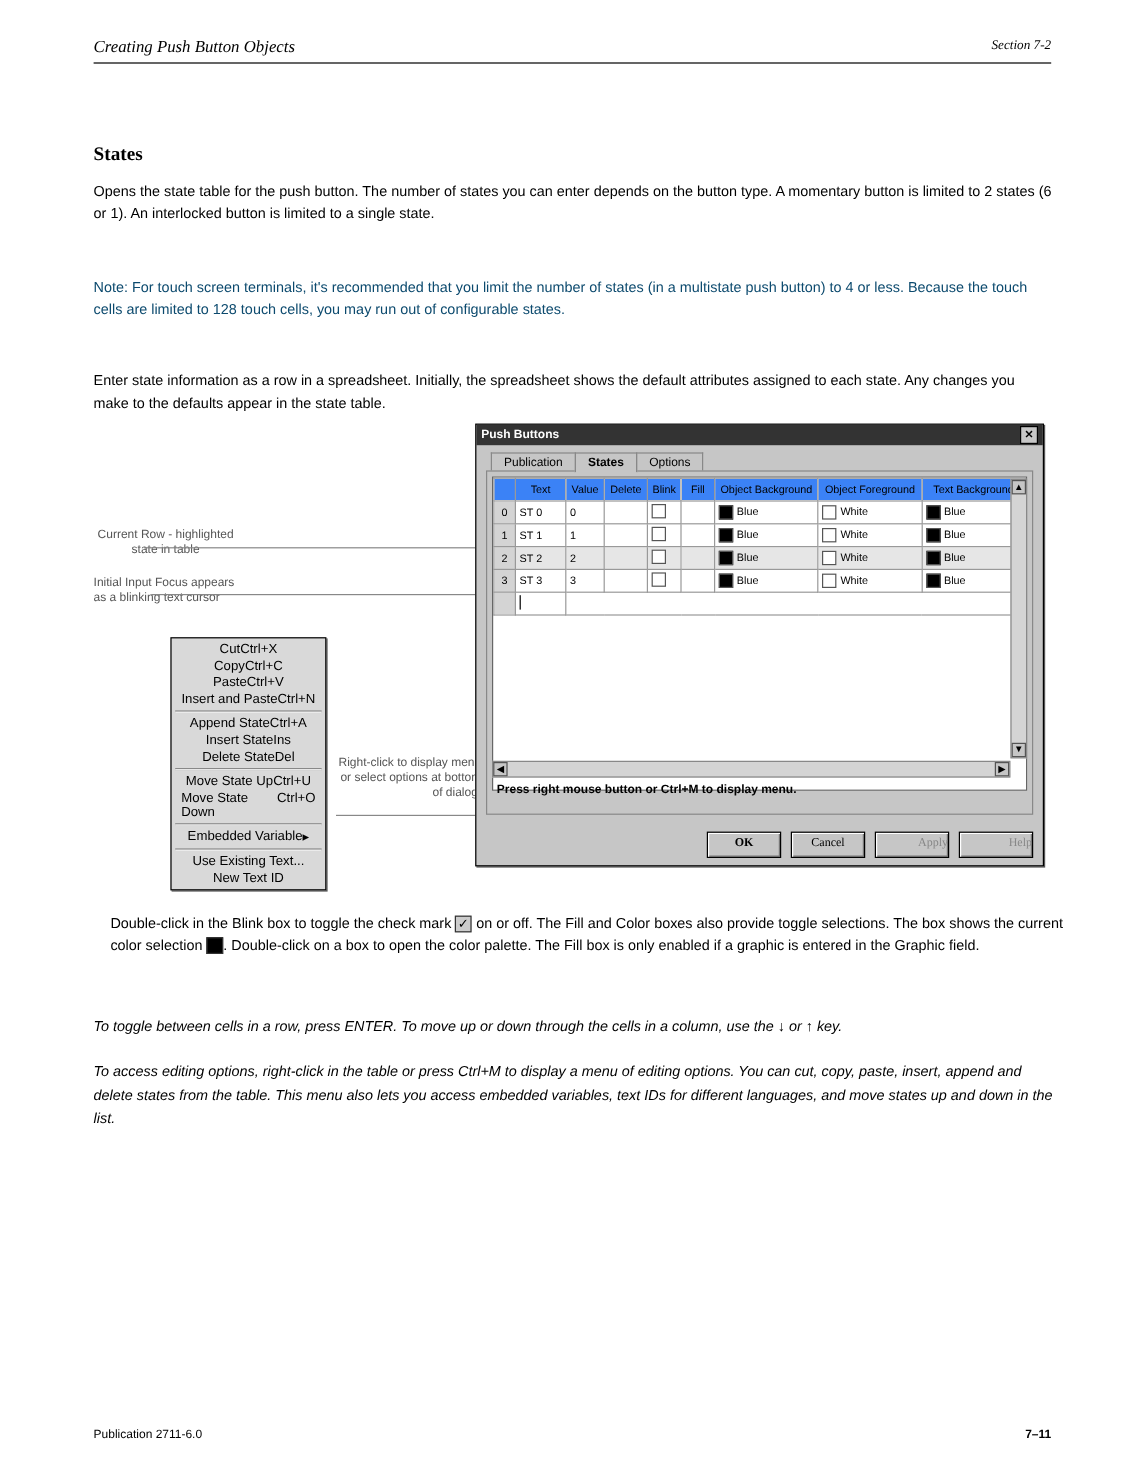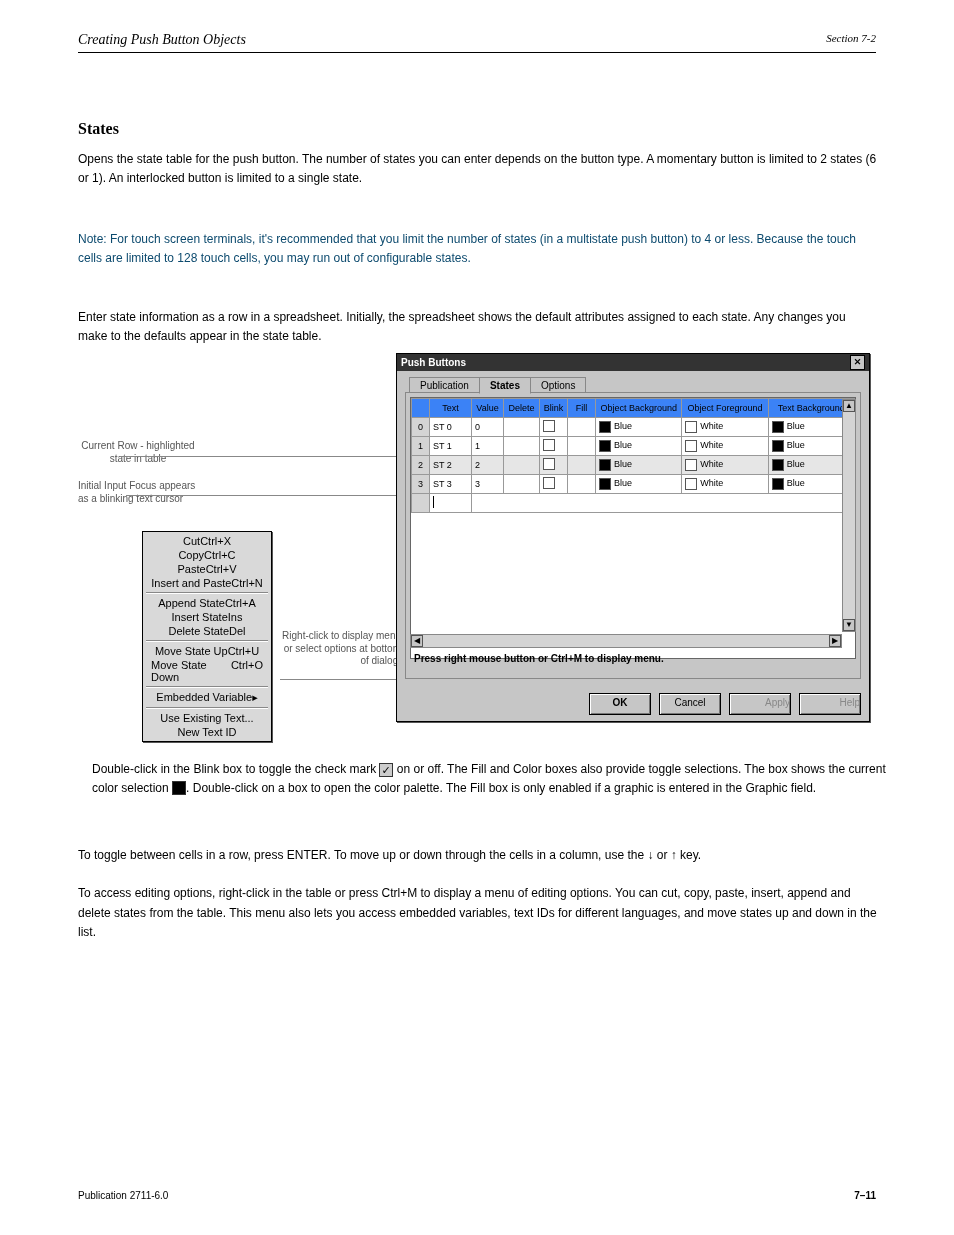--- a/index.html
+++ b/index.html
@@ -46,32 +46,32 @@
   .sw-white{background:#fff;}
   .cb{display:inline-block;width:10px;height:10px;border:1px solid #555;background:#fff;}
   .scroll-v{position:absolute;right:4px;top:6px;bottom:46px;width:12px;background:#d4d4d4;border:1px solid #888;}
   .scroll-h{position:absolute;left:4px;right:18px;bottom:30px;height:12px;background:#d4d4d4;border:1px solid #888;}
   .scroll-btn{position:absolute;width:10px;height:10px;background:#c6c6c6;border:1px solid #555;font-size:8px;text-align:center;line-height:10px;}
   .sv-up{top:0;left:0;}
   .sv-dn{bottom:0;left:0;}
   .sh-l{left:0;top:0;}
   .sh-r{right:0;top:0;}
   .hint{position:absolute;left:8px;bottom:14px;font-size:10px;font-weight:bold;}
-  .btn-row{position:absolute;right:8px;bottom:6px;display:flex;gap:8px;}
+  .btn-row{position:absolute;right:8px;bottom:6px;display:flex;gap:8px;font-family:Liberation Serif, serif;}
   .btn{min-width:60px;height:20px;font-size:10px;background:#c6c6c6;border:1px solid #000;box-shadow:inset 1px 1px 0 #fff,inset -1px -1px 0 #777;text-align:center;line-height:18px;cursor:default;}
   .btn.def{font-weight:bold;}
   .btn.dis{color:#888;text-align:right;}
 
   
   .foot1{position:absolute;left:92px;top:760px;font-size:12px;width:800px;line-height:1.55;}
   .chk{display:inline-block;width:12px;height:12px;border:1px solid #333;background:#ccc;vertical-align:middle;position:relative;}
   .chk::after{content:"✓";position:absolute;left:1px;top:-2px;font-size:11px;}
   .swatch2{display:inline-block;width:12px;height:12px;background:#000;border:1px solid #333;vertical-align:middle;}
 
-  .foot2{position:absolute;left:78px;top:846px;font-size:12px;width:800px;line-height:1.6;}
+  .foot2{position:absolute;left:78px;top:846px;font-size:12px;width:800px;line-height:1.6;font-style:italic;}
 
   .pub{position:absolute;left:78px;bottom:34px;font-size:10px;}
   .pnum{position:absolute;right:78px;bottom:34px;font-size:10px;font-weight:bold;}
 </style>
 </head>
 <body>
 
 <div class="page">
   <div class="page-title">Creating Push Button Objects</div>
   <div class="section-num">Section 7-2</div>

